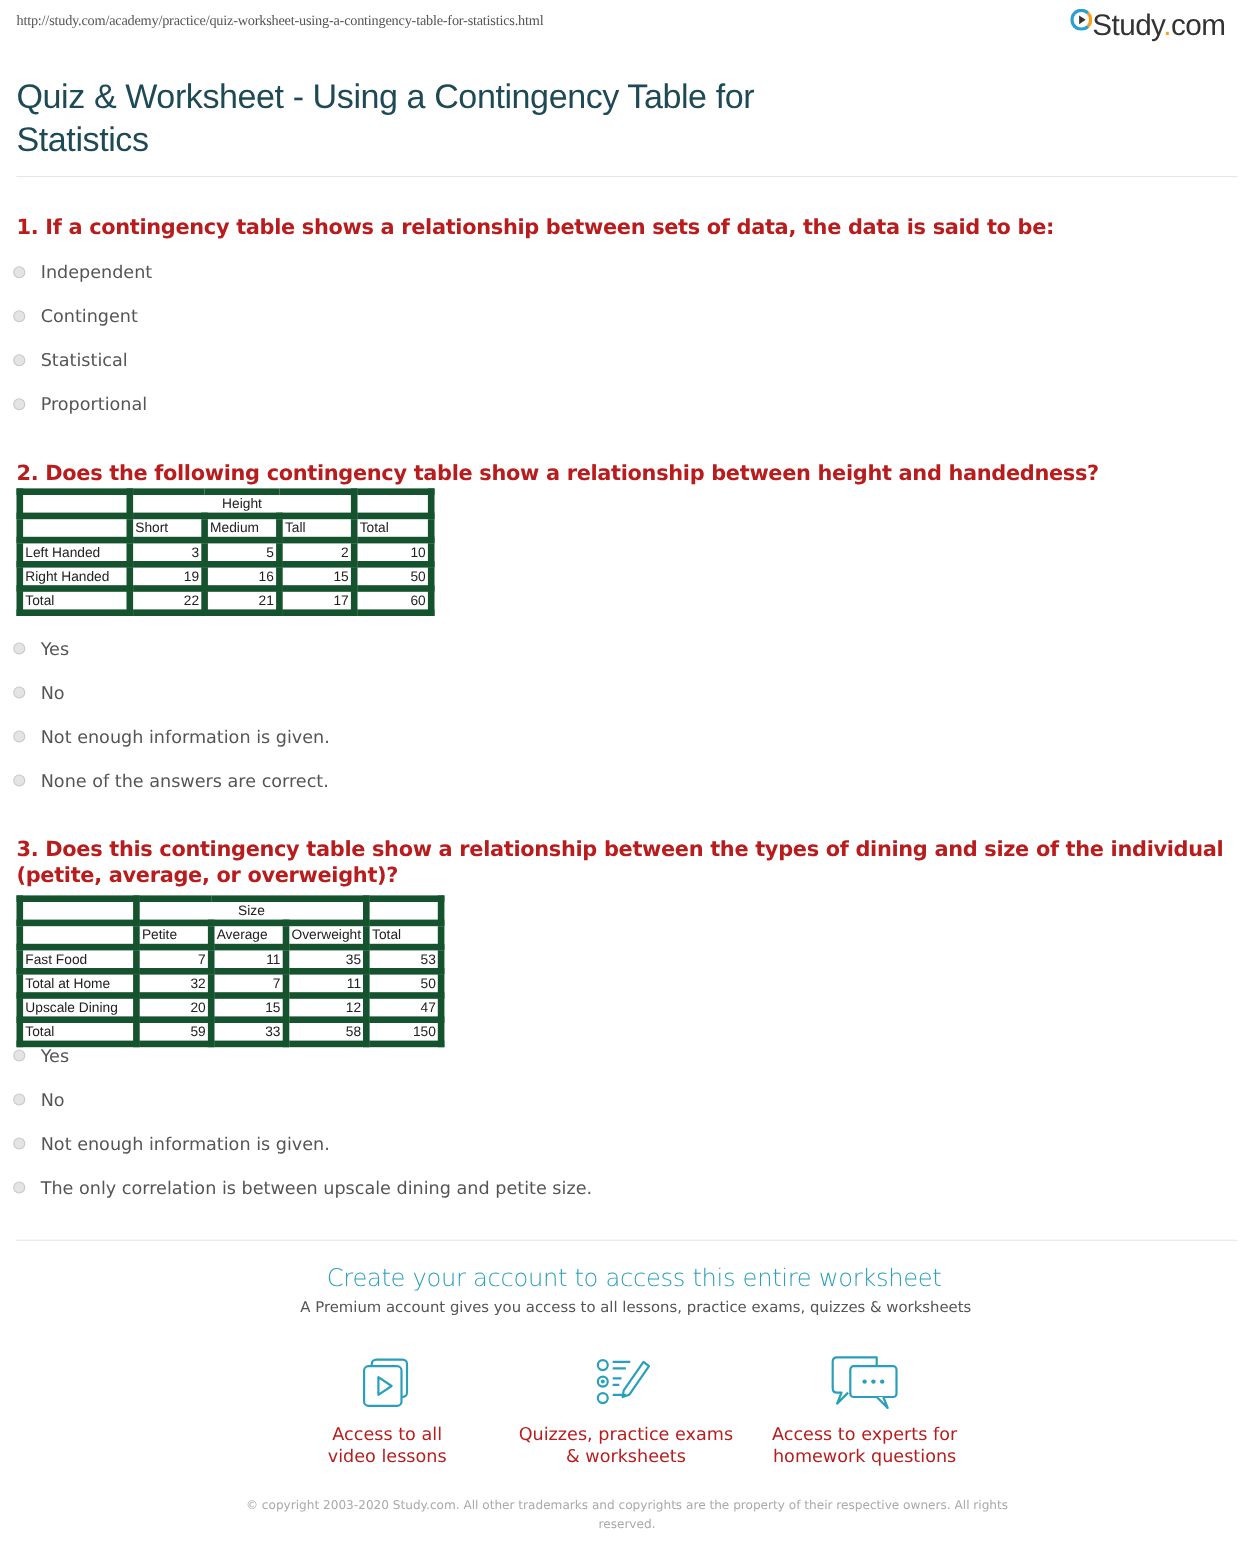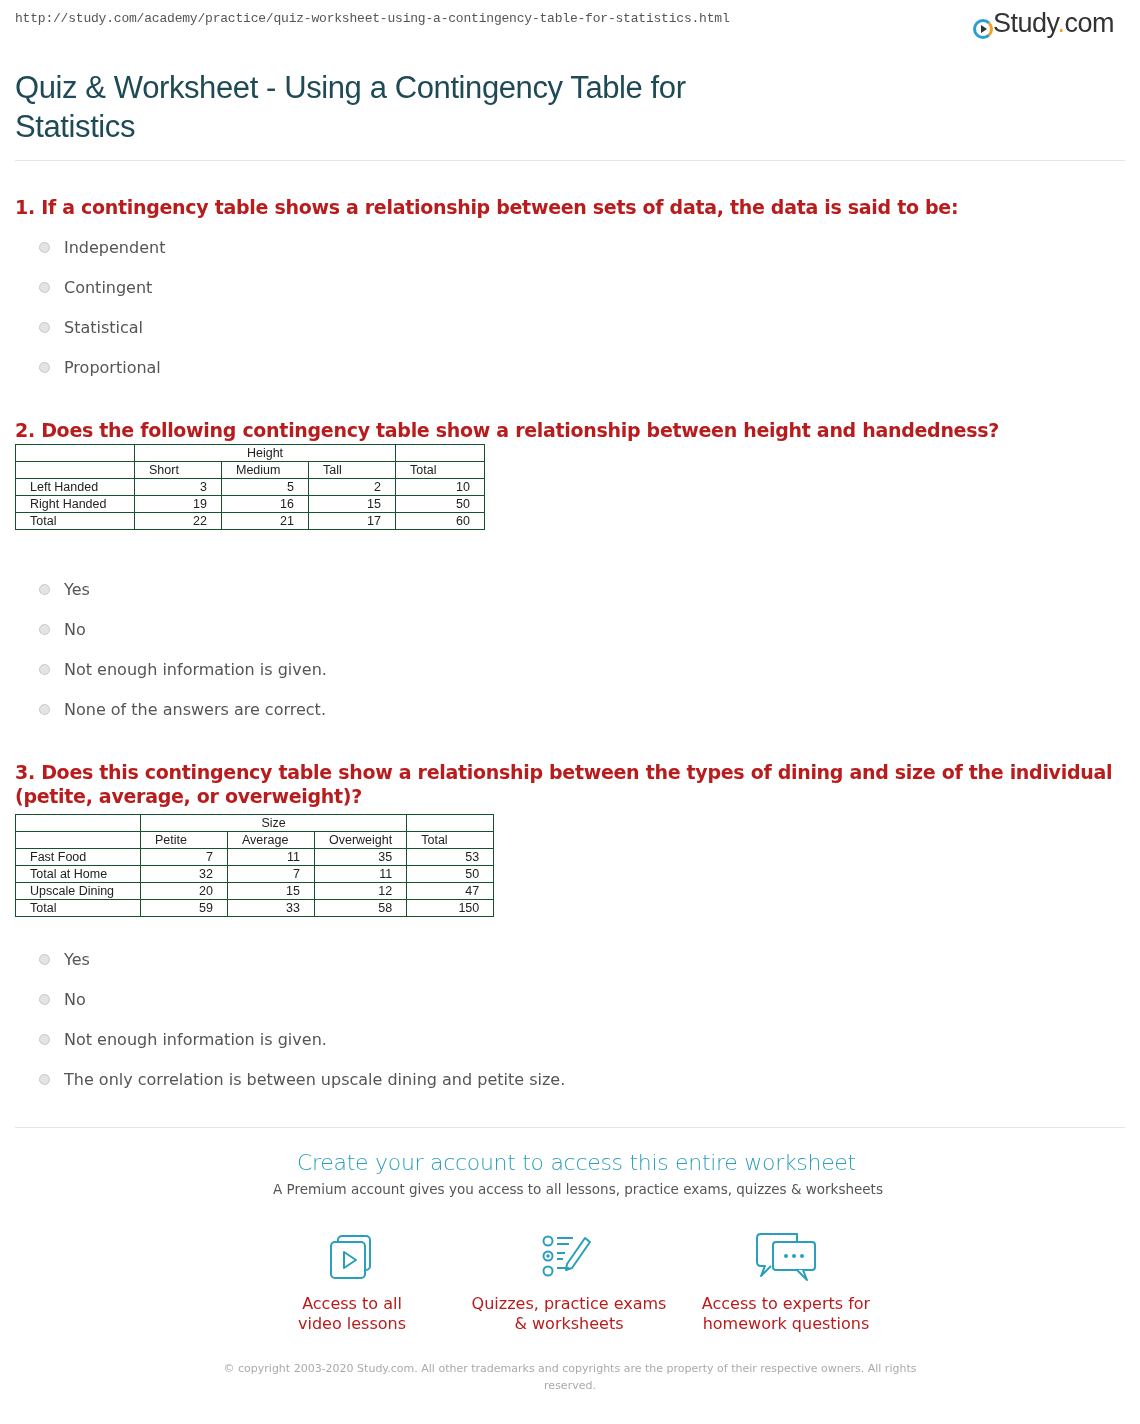--- a/index.html
+++ b/index.html
@@ -1,38 +1,38 @@
 <!DOCTYPE html>
 <html><head>
 <meta charset="utf-8">
 <style>
   html, body { margin: 0; padding: 0; background: #ffffff; }
   body { width: 1140px; height: 1424px; position: relative; overflow: hidden;
          font-family: "DejaVu Sans", sans-serif; color: #444; }
   .url { position: absolute; left: 15px; top: 11px; font-size: 13px; color: #555;
-         font-family: Liberation Mono, monospace; letter-spacing: -0.2px; }
-  .logo { position: absolute; right: 26px; top: 8px; display: flex; align-items: flex-end; gap: 0; }
+         font-family: Liberation Serif, serif; letter-spacing: -0.2px; }
+  .logo { position: absolute; right: 26px; top: 8px; display: flex; align-items: flex-start; gap: 0; }
   .logo-mark { width: 20px; height: 20px; border-radius: 50%; border: 3px solid #2a9fd6;
                border-right-color: #f6a21e; box-sizing: border-box; position: relative; }
   .logo-mark::after { content: ""; position: absolute; left: 5px; top: 3px; width: 0; height: 0;
                border-top: 4px solid transparent; border-bottom: 4px solid transparent; border-left: 6px solid #333; }
   .logo-text { font-size: 27px; color: #333; font-family: "Liberation Sans", sans-serif; letter-spacing: -0.5px; }
   .logo-text .dot { color: #f6a21e; }
   h1 { position: absolute; left: 15px; top: 68px; margin: 0; width: 760px; font-size: 31px; line-height: 39px;
        font-weight: normal; color: #1e4a56; font-family: "Liberation Sans", sans-serif; letter-spacing: -0.4px; }
   .hr { position: absolute; left: 15px; right: 15px; height: 1px; background: #e6e6e6; }
   .q { position: absolute; left: 15px; right: 20px; font-size: 19px; line-height: 24px; color: #b91c1c;
        font-weight: bold; font-family: "DejaVu Sans", sans-serif; letter-spacing: -0.3px; }
-  .opts { position: absolute; left: 39px; text-align: right; }
+  .opts { position: absolute; left: 12px; text-align: right; }
   .opt { height: 40px; display: flex; align-items: center; font-size: 16px; color: #555; cursor: pointer; }
   .radio { width: 11px; height: 11px; border-radius: 50%; background: #e4e4e4; border: 1px solid #c8c8c8;
            box-sizing: border-box; margin-right: 14px; }
   table.ct { position: absolute; border-collapse: collapse; font-family: "Liberation Sans", sans-serif;
              font-size: 12.5px; color: #222; }
-  table.ct td { border: 1px solid #14532d; padding: 0 14px; height: 16px; line-height: 16px; white-space: nowrap; }
+  table.ct td { border: 6px solid #14532d; padding: 0 2px; height: 16px; line-height: 16px; white-space: nowrap; }
   table.ct td.num { text-align: right; }
   table.ct td.ctr { text-align: center; }
   .cta-title { position: absolute; left: 0; right: 0; top: 1150px; text-align: center; font-size: 22px;
                color: #2a9fbc; font-family: "DejaVu Sans", sans-serif; font-weight: 300; letter-spacing: -0.3px; padding-left: 13px; }
   .cta-sub { position: absolute; left: 0; right: 0; top: 1181px; text-align: center; font-size: 13.5px; color: #555; margin-left: 16px; }
   .feature { position: absolute; top: 1232px; width: 200px; text-align: center; }
   .feature svg { display: block; margin: 0 auto; }
   .feature .lbl { margin-top: 10px; font-size: 16px; line-height: 20px; color: #b91c1c; white-space: pre-line; }
   .footer { position: absolute; left: 210px; right: 210px; top: 1360px; text-align: center; font-size: 11px;
             line-height: 17px; color: #aaa; }

